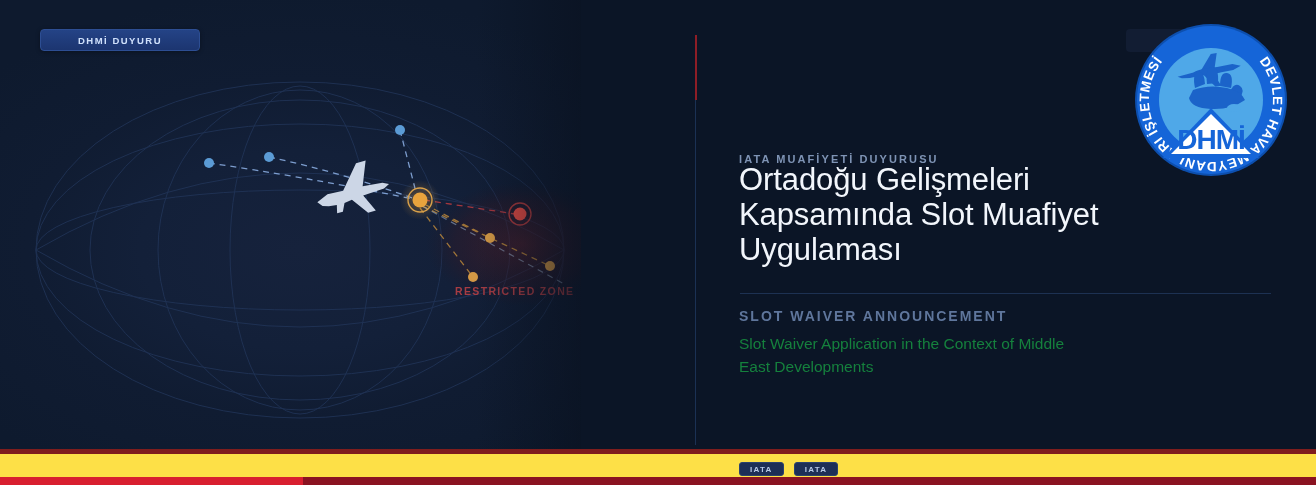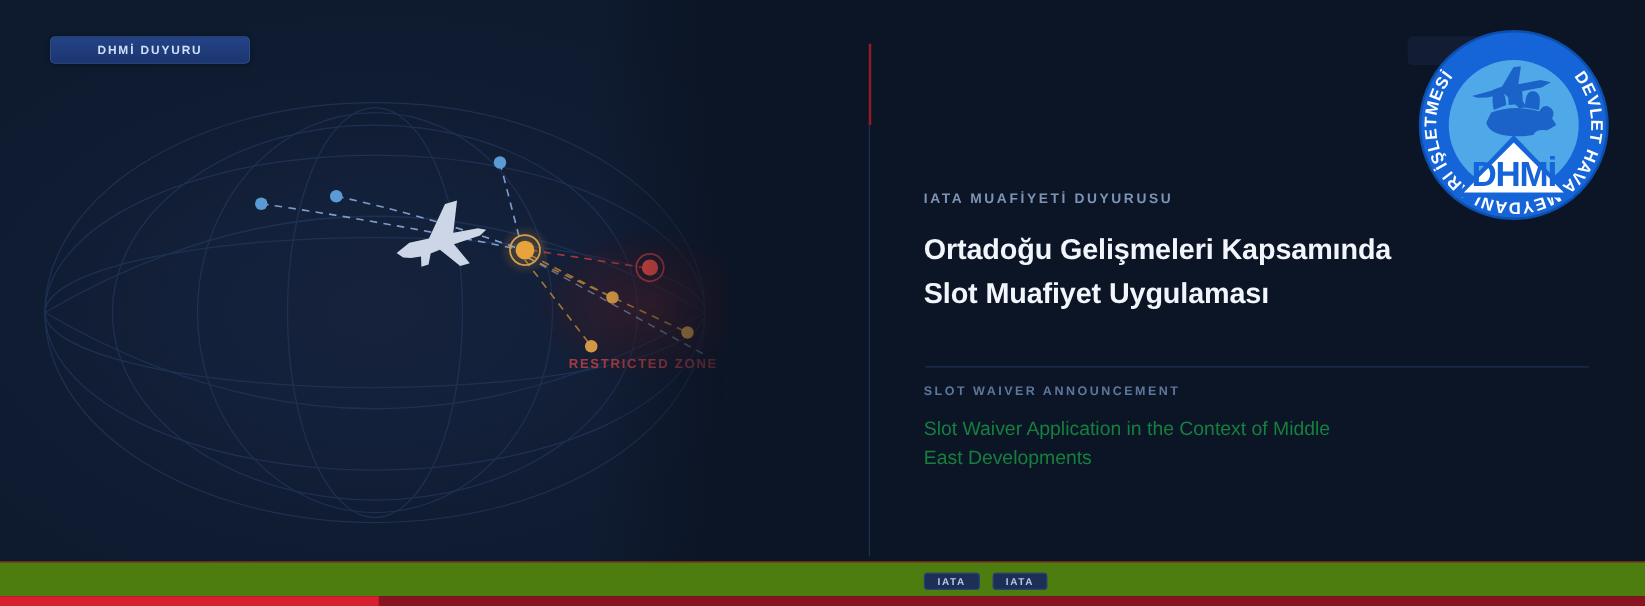--- a/index.html
+++ b/index.html
@@ -75,35 +75,35 @@
     position:absolute; left:739px; top:0;
     width:545px; height:449px;
   }
   .kicker-tr {
     position:absolute; top:153px; left:0;
     font-size:11px; font-weight:700;
     letter-spacing:2.1px;
     color:#7e93b4;
   }
   #headline {
-    position:absolute; top:182px; left:0;
+    position:absolute; top:162px; left:0;
     width:400px;
-    font-size:23px; font-weight:700;
+    font-size:31px; font-weight:400;
     line-height:35px;
     color:#f2f6fc;
     letter-spacing:-0.1px;
   }
   #hr {
     position:absolute; top:293px; left:1px;
     width:531px; height:1px;
     background:#1d3152;
   }
   .kicker-en {
     position:absolute; top:308px; left:0;
-    font-size:10px; font-weight:700;
+    font-size:14px; font-weight:700;
     letter-spacing:2.0px;
     color:#5f769c;
   }
   #subhead {
     position:absolute; top:332px; left:0;
     width:360px;
     font-size:15.5px; font-weight:400;
     line-height:23px;
     color:#15803d;
   }
@@ -117,22 +117,22 @@
   }
   #logo {
     position:absolute; left:1133px; top:22px;
     width:156px; height:156px;
   }
 
   
   #footer {
     position:absolute; left:0; top:449px;
     width:1316px; height:28px;
-    background:#4d7c0f;
-    border-top:1px solid #7f1d1d;
+    background:#fde047;
+    border-top:5px solid #7f1d1d;
   }
   #badges {
     position:absolute; left:739px; top:8px;
     display:flex; gap:10px;
   }
   .badge {
     height:14px;
     padding:0 10px;
     border-radius:3px;
     background:#1d2f56;

